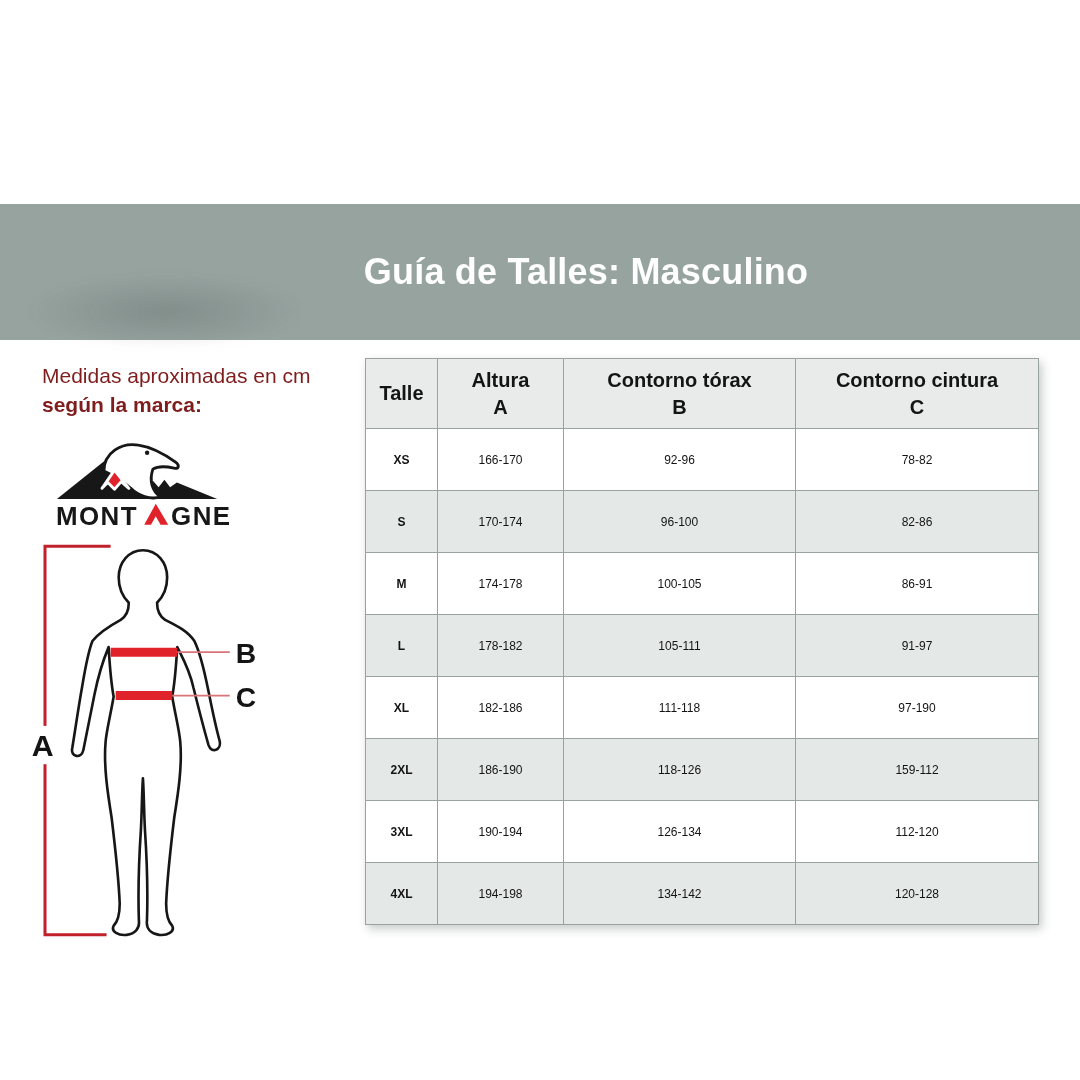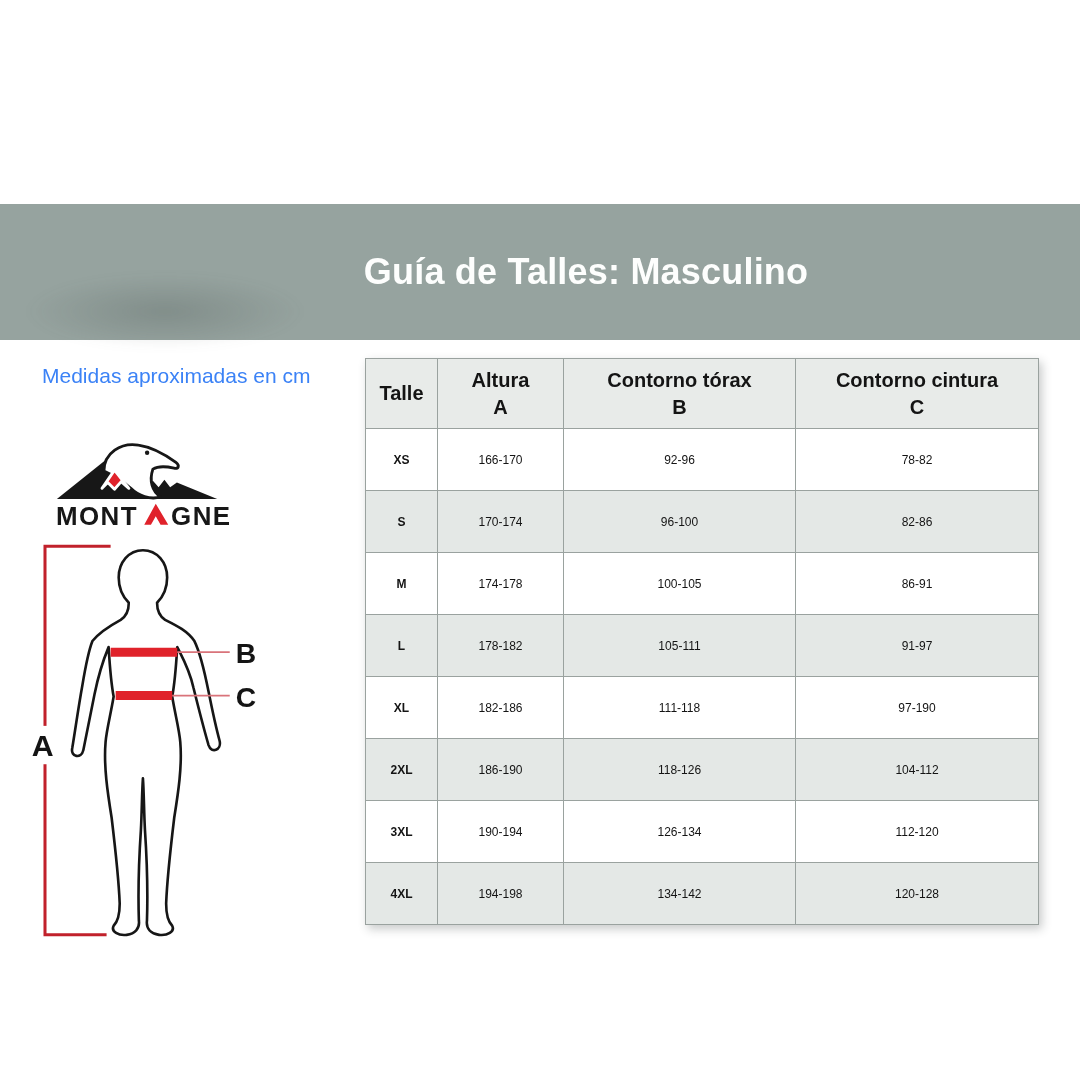--- a/index.html
+++ b/index.html
@@ -15,21 +15,21 @@
   .band-smudge{
     position:absolute;left:25px;top:70px;width:280px;height:75px;
     background:radial-gradient(ellipse at center, rgba(55,66,63,0.22) 0%, rgba(55,66,63,0) 70%);
     filter:blur(5px);pointer-events:none;
   }
   .band h1{
     margin:10px;color:#fdfefd;font-size:36px;font-weight:bold;letter-spacing:.2px;
     transform:translateX(46px);
   }
   
-  .note{position:absolute;left:42px;top:362px;font-size:21px;line-height:1.38;color:#3b82f6;}
+  .note{position:absolute;left:42px;top:362px;font-size:21px;line-height:1.38;color:#7f1d1d;}
   .note .l2{font-weight:bold;}
   
   .logo{position:absolute;left:54px;top:436px;width:192px;height:96px;}
   .logo svg{display:block;width:100%;height:100%;}
   
   .figure{position:absolute;left:28px;top:528px;width:246px;height:424px;}
   .figure svg{display:block;width:100%;height:100%;}
   
   table.sizes{
     position:absolute;left:365px;top:358px;width:673px;
@@ -52,20 +52,21 @@
 
 <div class="canvas">
 
   <div class="band">
     <div class="band-smudge"></div>
     <h1>Guía de Talles: Masculino</h1>
   </div>
 
   <div class="note">
     <div class="l1">Medidas aproximadas en cm</div>
+    <div class="l2">según la marca:</div>
   </div>
 
   <div class="logo">
     <svg viewBox="0 0 200 95">
 
       <path d="M3,63 L57,20 L80,37 L100,63 Z" fill="#171717"></path>
 
       <path d="M82,63 L103,44 L109,51 L115,43 L121,51 L128,46 L170,63 Z" fill="#171717"></path>
 
       <path d="M52,34 C52,15 70,4 88,7 C102,9 116,17 127,25 C131,28 130,32 125,31
@@ -169,21 +170,21 @@
         <tr>
           <td>XL</td>
           <td>182-186</td>
           <td>111-118</td>
           <td>97-190</td>
         </tr>
         <tr class="stripe">
           <td>2XL</td>
           <td>186-190</td>
           <td>118-126</td>
-          <td>104-112</td>
+          <td>159-112</td>
         </tr>
         <tr>
           <td>3XL</td>
           <td>190-194</td>
           <td>126-134</td>
           <td>112-120</td>
         </tr>
         <tr class="stripe">
           <td>4XL</td>
           <td>194-198</td>

